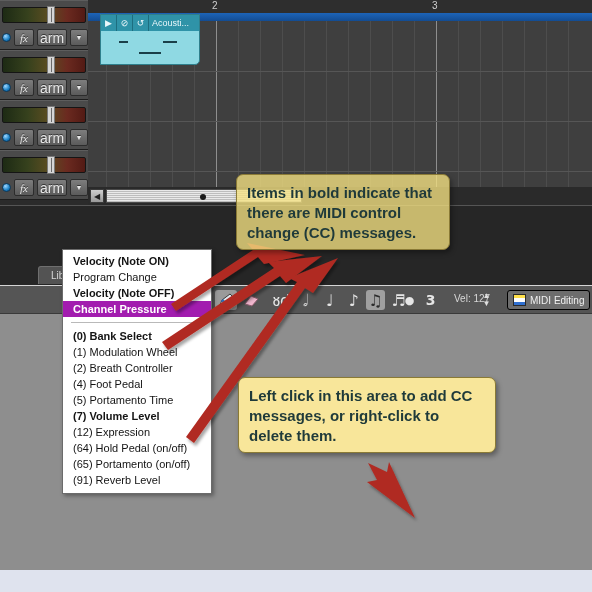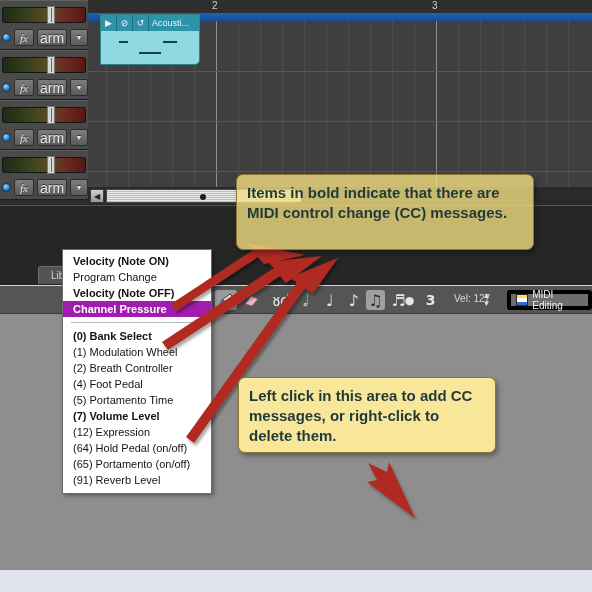--- a/index.html
+++ b/index.html
@@ -91,21 +91,21 @@
         border-bottom:1px solid #3a3a3a;box-sizing:border-box;}
   .tool{position:absolute;top:4px;width:22px;height:20px;display:flex;align-items:center;justify-content:center;}
   .tool.sel{background:#9a9a9a;border-radius:3px;}
   .dur{position:absolute;top:4px;width:19px;height:20px;color:#e6e6e6;font-size:16px;
         display:flex;align-items:center;justify-content:center;font-family:"DejaVu Sans",sans-serif;}
   .dur.sel{background:#a0a0a0;border-radius:3px;color:#2b2b2b;}
   .velbox{position:absolute;left:417px;top:7px;color:#d8d8d8;font-size:10px;margin-left:13px;}
   .spin{position:absolute;left:482px;top:6px;width:9px;height:16px;color:#e0e0e0;font-size:8px;
         display:flex;flex-direction:column;align-items:center;line-height:8px;}
   .modebtn{position:absolute;left:507px;top:4px;height:20px;padding:0 5px;background:#6d6d6d;
-        border:4px solid #000000;border-radius:3px;color:#f0f0f0;font-size:10px;
+        border:1px solid #000000;border-radius:3px;color:#f0f0f0;font-size:10px;
         display:flex;align-items:center;gap:4px;box-sizing:border-box;}
   .modeico{width:13px;height:12px;background:linear-gradient(#ffe04a 0 33%,#ffffff 33% 66%,#2f6fd0 66% 100%);
         border:1px solid #2a2a2a;box-sizing:border-box;}
 
   
   .palette{position:absolute;left:22px;top:287px;width:38px;height:200px;}
   .pbtn{position:absolute;left:0;width:34px;height:26px;background:linear-gradient(#b4b4b4,#8e8e8e);
         border:1px solid #4a4a4a;border-radius:4px;box-sizing:border-box;
         display:flex;align-items:center;justify-content:center;}
   .libtab{position:absolute;left:38px;top:266px;width:48px;height:18px;background:#535353;
@@ -122,21 +122,21 @@
   .mi{height:16px;line-height:16px;padding-left:10px;font-size:11px;color:#141414;white-space:nowrap;}
   .mi.b{font-weight:bold;}
   .mi.hl{background:#a21caf;color:#fff;font-weight:bold;}
   .msep{height:1px;background:#b9b9b9;margin:5px 8px 5px 8px;}
 
   
   .callout{position:absolute;border:1px solid #8a7a36;border-radius:7px;
         color:#1f3a3a;font-weight:bold;font-size:15px;line-height:20px;
         padding:8px 10px;box-sizing:border-box;z-index:50;
         box-shadow:2px 3px 5px rgba(0,0,0,.35);}
-  #callout-1{left:236px;top:174px;width:298px;height:76px;
+  #callout-1{left:236px;top:174px;width:214px;height:76px;
         background:rgba(245,226,130,.78);}
   #callout-2{left:238px;top:377px;width:258px;height:76px;
         background:#f8e69a;}
 
   
   .arrows{position:absolute;left:0;top:0;width:592px;height:592px;z-index:45;pointer-events:none;}
 </style>
 </head>
 <body>
 

